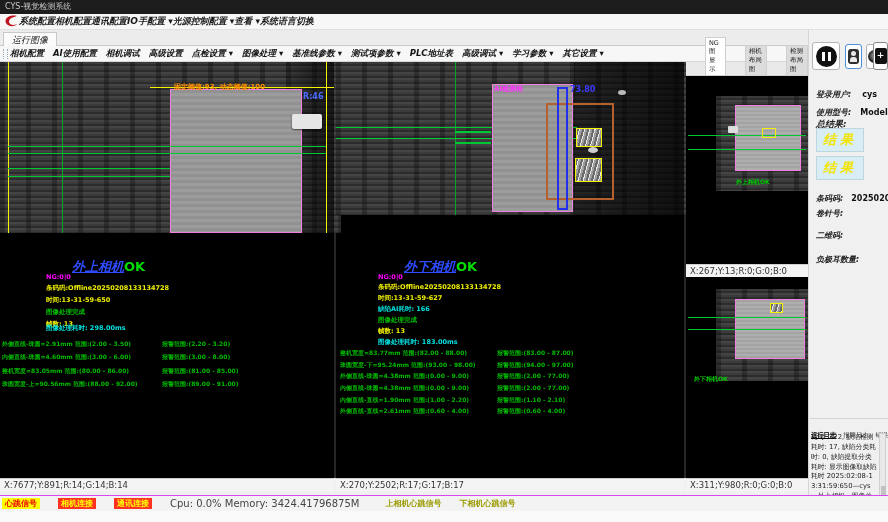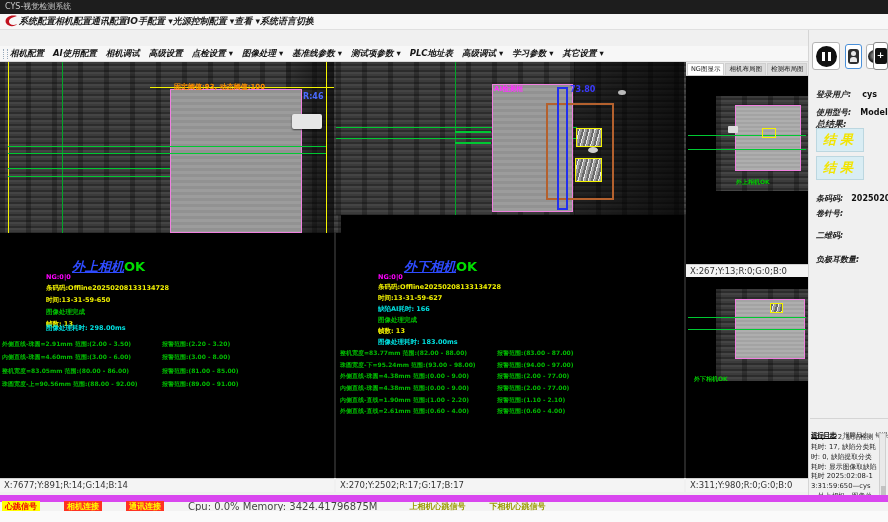--- a/index.html
+++ b/index.html
@@ -40,21 +40,21 @@
   .t-g{font-size:6.5px;color:#00c000;font-weight:bold;}
   .t-c{font-size:6.5px;color:#00e0e0;font-weight:bold;}
   .t-row{font-size:6px;color:#00bb00;font-weight:bold;}
 
   
   .coordbar{background:#f4f4f4;border-top:1px solid #d0d0d0;color:#333;font-size:8.5px;line-height:13px;padding-left:4px;box-sizing:border-box;height:14px;}
 
   
   .thumb{background:#000;}
   .mini-tabs{background:#e9e9e9;display:flex;align-items:flex-end;font-size:6.5px;color:#222;height:14px;box-sizing:border-box;border-bottom:1px solid #cfcfcf;}
-  .mini-tab{padding:1px 3px;border:1px solid #cfcfcf;border-bottom:none;background:#dcdcdc;margin-left:1px;}
+  .mini-tab{padding:1px 3px;border:1px solid #cfcfcf;border-bottom:none;background:#dcdcdc;margin-left:19px;}
   .mini-tab.sel{background:#fff;}
 
   
   #sidebar{left:808px;top:30px;width:80px;height:492px;background:#f0f0f0;border-left:1px solid #d5d5d5;box-sizing:border-box;}
   .side-label{font-size:8px;color:#222;font-weight:bold;font-style:italic;}
   .side-value{font-size:8px;color:#111;font-weight:bold;}
   .result-box{width:46px;height:22px;background:#d9edf4;border:1px solid #bcd7e0;color:#f2e400;font-size:13px;font-weight:bold;letter-spacing:4px;text-align:center;line-height:22px;font-style:italic;}
   .log-tab{font-size:6.3px;color:#333;margin-right:2px;}
   .log-tab.sel{color:#000;font-weight:bold;text-decoration:underline;}
   #log-text{font-size:6.8px;line-height:1.45;color:#222;word-break:break-all;}
@@ -63,21 +63,21 @@
   .sbtn{background:#fff;border:1px solid #b5b5b5;border-radius:3px;box-sizing:border-box;display:flex;align-items:center;justify-content:center;}
   #pause-circle{width:21px;height:21px;border-radius:50%;background:#111;display:flex;align-items:center;justify-content:center;gap:3px;}
   #pause-circle i{display:block;width:3px;height:9px;background:#fff;}
   .icon-dark{width:11px;height:15px;background:#2e2e2e;border-radius:3px;position:relative;}
   .icon-dark .head{position:absolute;left:3px;top:2px;width:5px;height:5px;border-radius:50%;background:#e8e8e8;}
   .icon-dark .body{position:absolute;left:2px;top:8px;width:7px;height:5px;border-radius:3px 3px 0 0;background:#e8e8e8;}
   .icon-ring{width:13px;height:13px;border-radius:50%;background:radial-gradient(circle at 50% 45%, #777 25%, #222 60%);}
   .icon-door{width:12px;height:16px;background:#111;border-radius:2px;position:relative;color:#fff;font-size:9px;line-height:15px;text-align:center;font-weight:bold;}
 
   
-  #statusbar{left:0;top:495px;width:888px;height:16px;background:#f3f3f3;border-top:7px solid #d946ef;display:flex;align-items:center;gap:24px;padding-left:2px;box-sizing:border-box;}
+  #statusbar{left:0;top:495px;width:888px;height:16px;background:#f3f3f3;border-top:1px solid #d946ef;display:flex;align-items:center;gap:18px;padding-left:2px;box-sizing:border-box;}
   .badge{font-size:8px;font-weight:bold;padding:1px 3px;line-height:9px;}
   .badge-hb{background:#ffff00;color:#ee0000;}
   .badge-red{background:#ff3222;color:#ffff00;}
   #status-cpu{font-size:10px;color:#444;}
   .status-link{font-size:8px;color:#9a9a00;font-weight:bold;}
   #bottom-strip{left:0;top:511px;width:888px;height:11px;background:#fafafa;}
 
   .scrollbar{background:#e9e9e9;border:1px solid #d0d0d0;box-sizing:border-box;}
   .scroll-thumb{position:absolute;left:1px;width:5px;background:#c2c2c2;}
 </style>
@@ -98,20 +98,23 @@
     </span>
     <span class="menu-item">系统配置</span>
     <span class="menu-item">相机配置</span>
     <span class="menu-item">通讯配置</span>
     <span class="menu-item">IO手配置 ▾</span>
     <span class="menu-item">光源控制配置 ▾</span>
     <span class="menu-item">查看 ▾</span>
     <span class="menu-item">系统语言切换</span>
   </div>
 
+  <div class="abs" id="tabstrip">
+    <div id="run-tab">运行图像</div>
+  </div>
 
   <div class="abs" id="toolbar">
     <span id="tool-grip"></span>
     <span class="tool-item">相机配置</span>
     <span class="tool-item">AI使用配置</span>
     <span class="tool-item">相机调试</span>
     <span class="tool-item">高级设置</span>
     <span class="tool-item">点检设置 ▾</span>
     <span class="tool-item">图像处理 ▾</span>
     <span class="tool-item">基准线参数 ▾</span>

